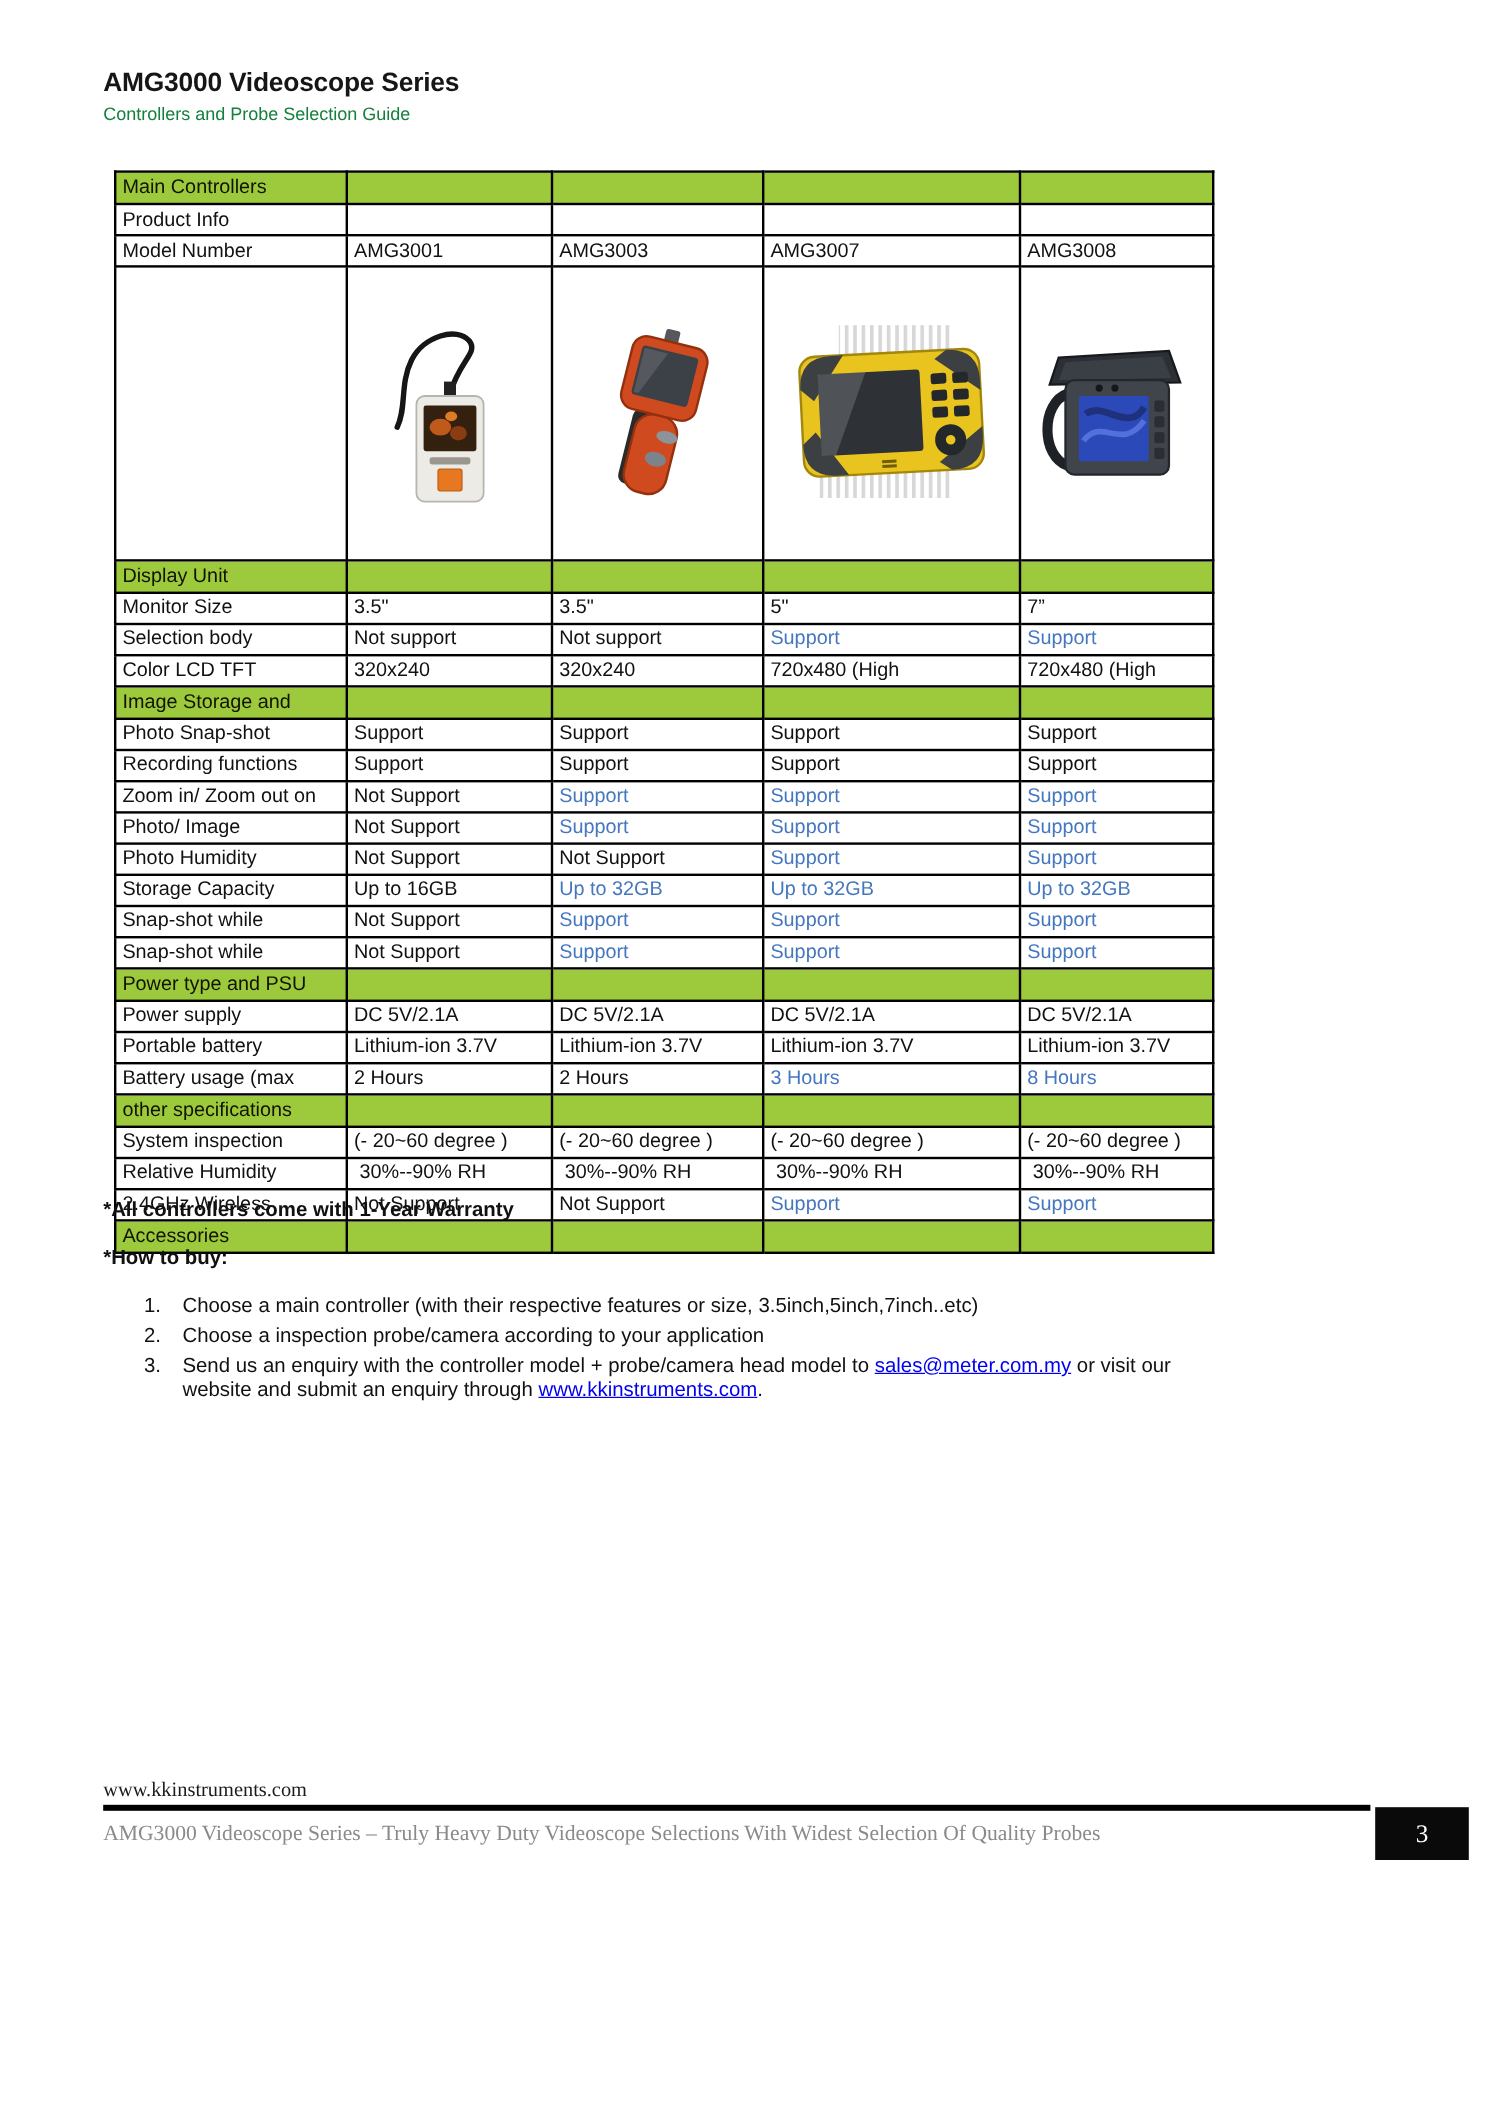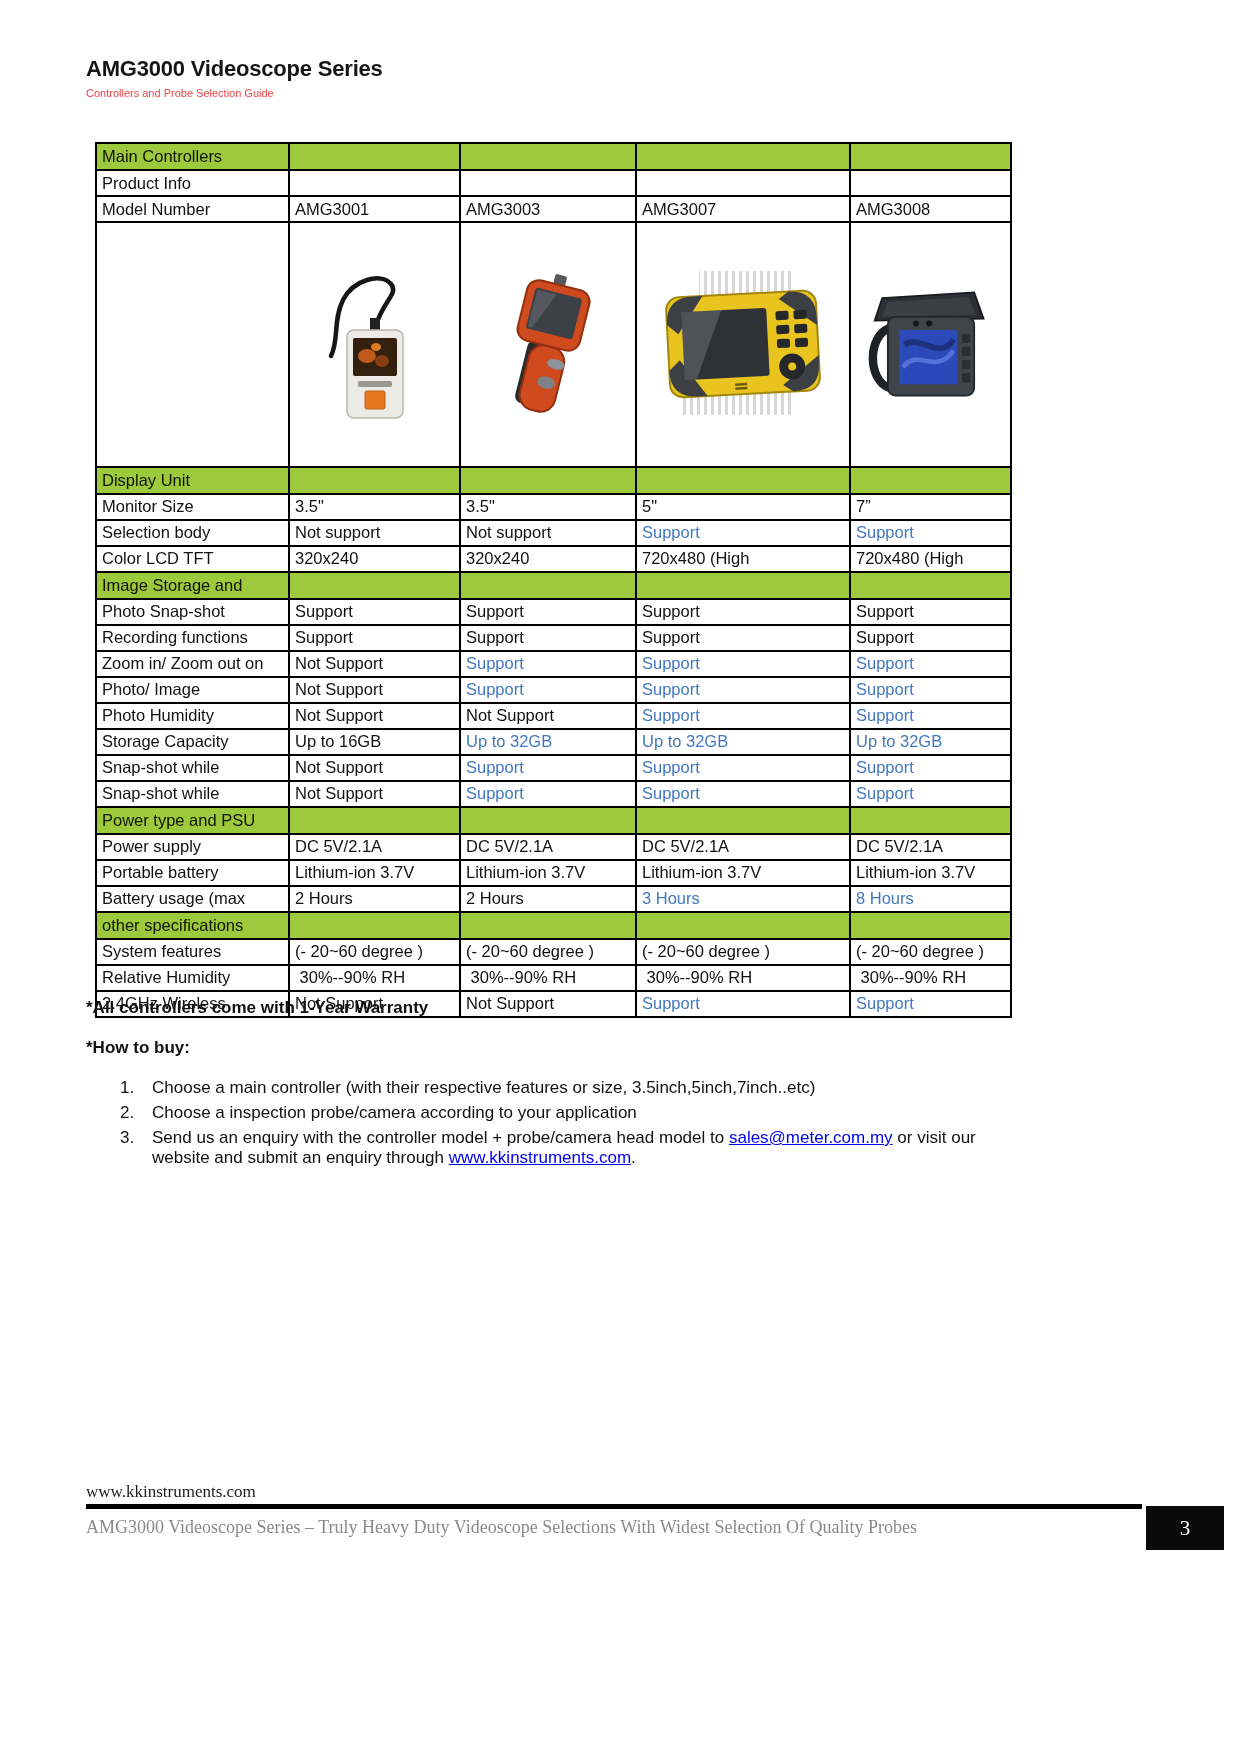--- a/index.html
+++ b/index.html
@@ -13,21 +13,21 @@
     position:relative;
     width:1241px;height:1754px;
     background:#fff;
     font-family:"Liberation Sans","DejaVu Sans",sans-serif;
     color:#111;
     overflow:hidden;
   }
   
   .title-block{position:absolute;left:86px;top:56px;}
   .title{font-size:22px;font-weight:bold;letter-spacing:-0.2px;color:#161616;margin:0;}
-  .subtitle{font-size:11px;color:#ef4444;margin-top:5px;}
+  .subtitle{font-size:15px;color:#15803d;margin-top:5px;}
 
   
   .spec-table-wrap{position:absolute;left:95px;top:142px;}
   table.spec{border-collapse:collapse;table-layout:fixed;width:915px;font-size:16.5px;}
   table.spec td{
     border:2px solid #000;
     padding:1px 5px;
     vertical-align:middle;
     white-space:pre-wrap;
     overflow:hidden;
@@ -304,39 +304,46 @@
             <td class="blue">8 Hours</td>
           </tr>
           <tr class="section">
             <td>other specifications</td>
             <td></td>
             <td></td>
             <td></td>
             <td></td>
           </tr>
           <tr class="data">
-            <td>System features</td>
+            <td>System inspection</td>
             <td>(- 20~60 degree )</td>
             <td>(- 20~60 degree )</td>
             <td>(- 20~60 degree )</td>
             <td>(- 20~60 degree )</td>
           </tr>
           <tr class="data">
             <td>Relative Humidity</td>
             <td> 30%--90% RH</td>
             <td> 30%--90% RH</td>
             <td> 30%--90% RH</td>
             <td> 30%--90% RH</td>
           </tr>
           <tr class="data">
             <td>2.4GHz Wireless</td>
             <td>Not Support</td>
             <td>Not Support</td>
             <td class="blue">Support</td>
             <td class="blue">Support</td>
+          </tr>
+          <tr class="section">
+            <td>Accessories</td>
+            <td></td>
+            <td></td>
+            <td></td>
+            <td></td>
           </tr>
         </tbody>
     </table>
   </div>
 
   <div class="notes">
     <div class="note-bold">*All controllers come with 1-Year Warranty</div>
     <div class="note-bold">*How to buy:</div>
     <ol class="steps">
         <li>

